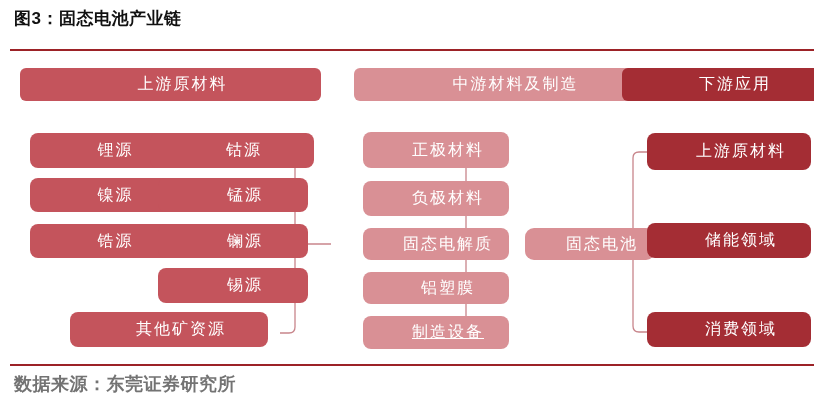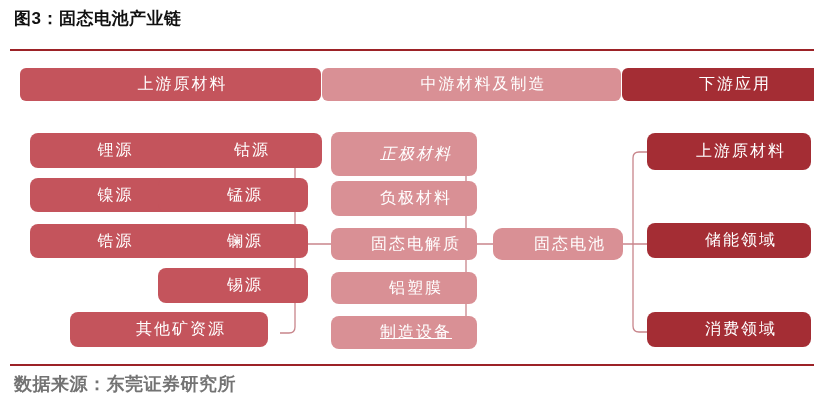--- a/index.html
+++ b/index.html
@@ -19,21 +19,21 @@
     letter-spacing:0.5px;
   }
   .hdr,.box{
     position:absolute;display:flex;align-items:center;justify-content:center;
     color:#fff;font-family:"DejaVu Serif","Liberation Serif",serif;
     font-size:16px;letter-spacing:2px;white-space:nowrap;padding-left:24px;
   }
   .hdr{border-radius:6px;}
   .box{border-radius:8px;}
   .red{background:var(--red,#c4545c);}
-  .pink{background:var(--pink,#d99095);}
+  .pink{background:var(--pink,#d99095);margin-left:32px;}
   .dark{background:var(--dark,#a42d34);}
   svg.lines{position:absolute;left:0;top:0;pointer-events:none;}
   svg.lines path{fill:none;stroke:var(--line,#c8858b);stroke-width:1.3;}
 </style>
 </head>
 <body>
 
 <div id="stage">
 
   <div class="title">图3：固态电池产业链</div>
@@ -46,29 +46,29 @@
   <svg class="lines" width="814" height="400" viewBox="0 0 814 400">
     <path d="M284 150 H289 Q295 150 295 156 V327 Q295 333 289 333 H280"></path>
     <path d="M295 244 H331"></path>
     <path d="M453 150 H460 Q466 150 466 156 V326 Q466 332 460 332 H453"></path>
     <path d="M453 244 H493"></path>
     <path d="M599 244 H647"></path>
     <path d="M647 152 H639 Q633 152 633 158 V326 Q633 332 639 332 H647"></path>
   </svg>
 
   <div class="box red" style="left:30px;top:133px;width:123px;height:35px;">锂源</div>
-  <div class="box red" style="left:158px;top:133px;width:140px;height:35px;">钴源</div>
+  <div class="box red" style="left:150px;top:133px;width:140px;height:35px;">钴源</div>
   <div class="box red" style="left:30px;top:178px;width:123px;height:34px;">镍源</div>
   <div class="box red" style="left:158px;top:178px;width:126px;height:34px;">锰源</div>
   <div class="box red" style="left:30px;top:224px;width:123px;height:34px;">锆源</div>
   <div class="box red" style="left:158px;top:224px;width:126px;height:34px;">镧源</div>
   <div class="box red" style="left:158px;top:268px;width:126px;height:35px;">锡源</div>
   <div class="box red" style="left:70px;top:312px;width:174px;height:35px;">其他矿资源</div>
 
-  <div class="box pink" style="left:331px;top:132px;width:122px;height:44px;font-style:italic;">正极材料</div>
+  <div class="box pink" style="left:331px;top:132px;width:122px;height:36px;">正极材料</div>
   <div class="box pink" style="left:331px;top:181px;width:122px;height:35px;">负极材料</div>
   <div class="box pink" style="left:331px;top:228px;width:122px;height:32px;">固态电解质</div>
   <div class="box pink" style="left:331px;top:272px;width:122px;height:32px;">铝塑膜</div>
   <div class="box pink" style="left:331px;top:316px;width:122px;height:33px;text-decoration:underline;">制造设备</div>
 
   <div class="box pink" style="left:493px;top:228px;width:106px;height:32px;border-radius:9px;">固态电池</div>
 
   <div class="box dark" style="left:647px;top:133px;width:140px;height:37px;">上游原材料</div>
   <div class="box dark" style="left:647px;top:223px;width:140px;height:35px;">储能领域</div>
   <div class="box dark" style="left:647px;top:312px;width:140px;height:35px;">消费领域</div>

